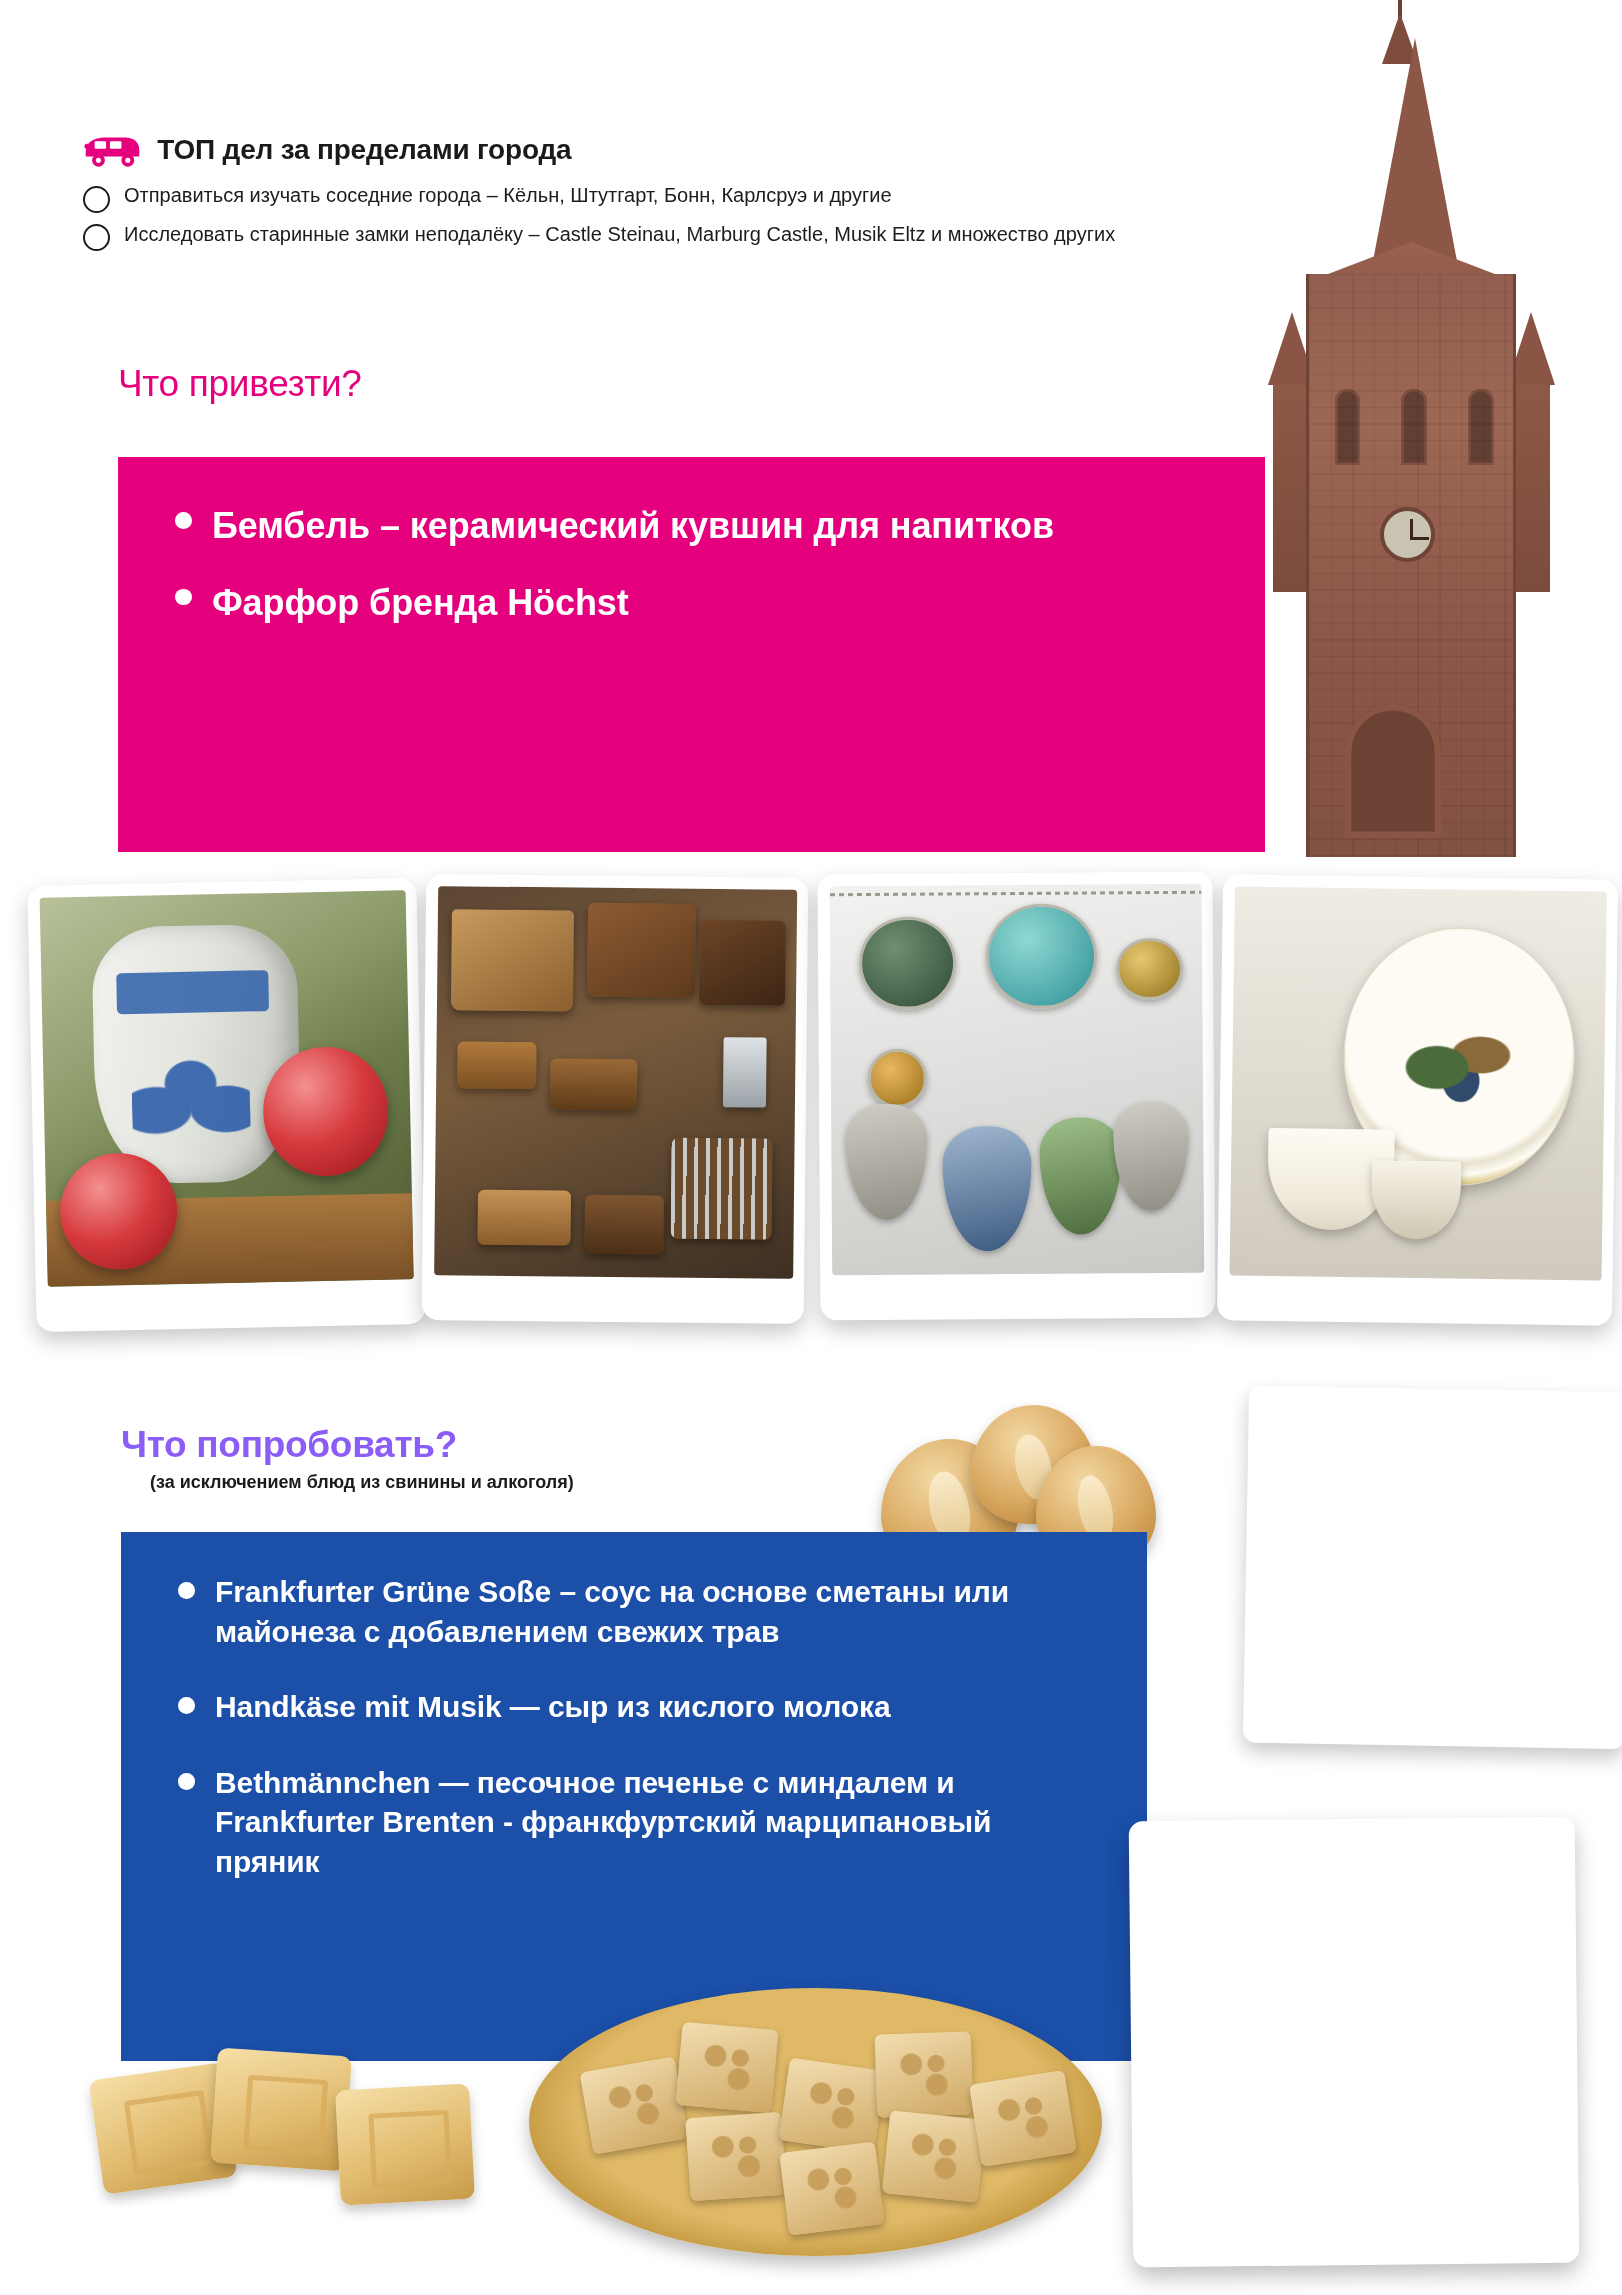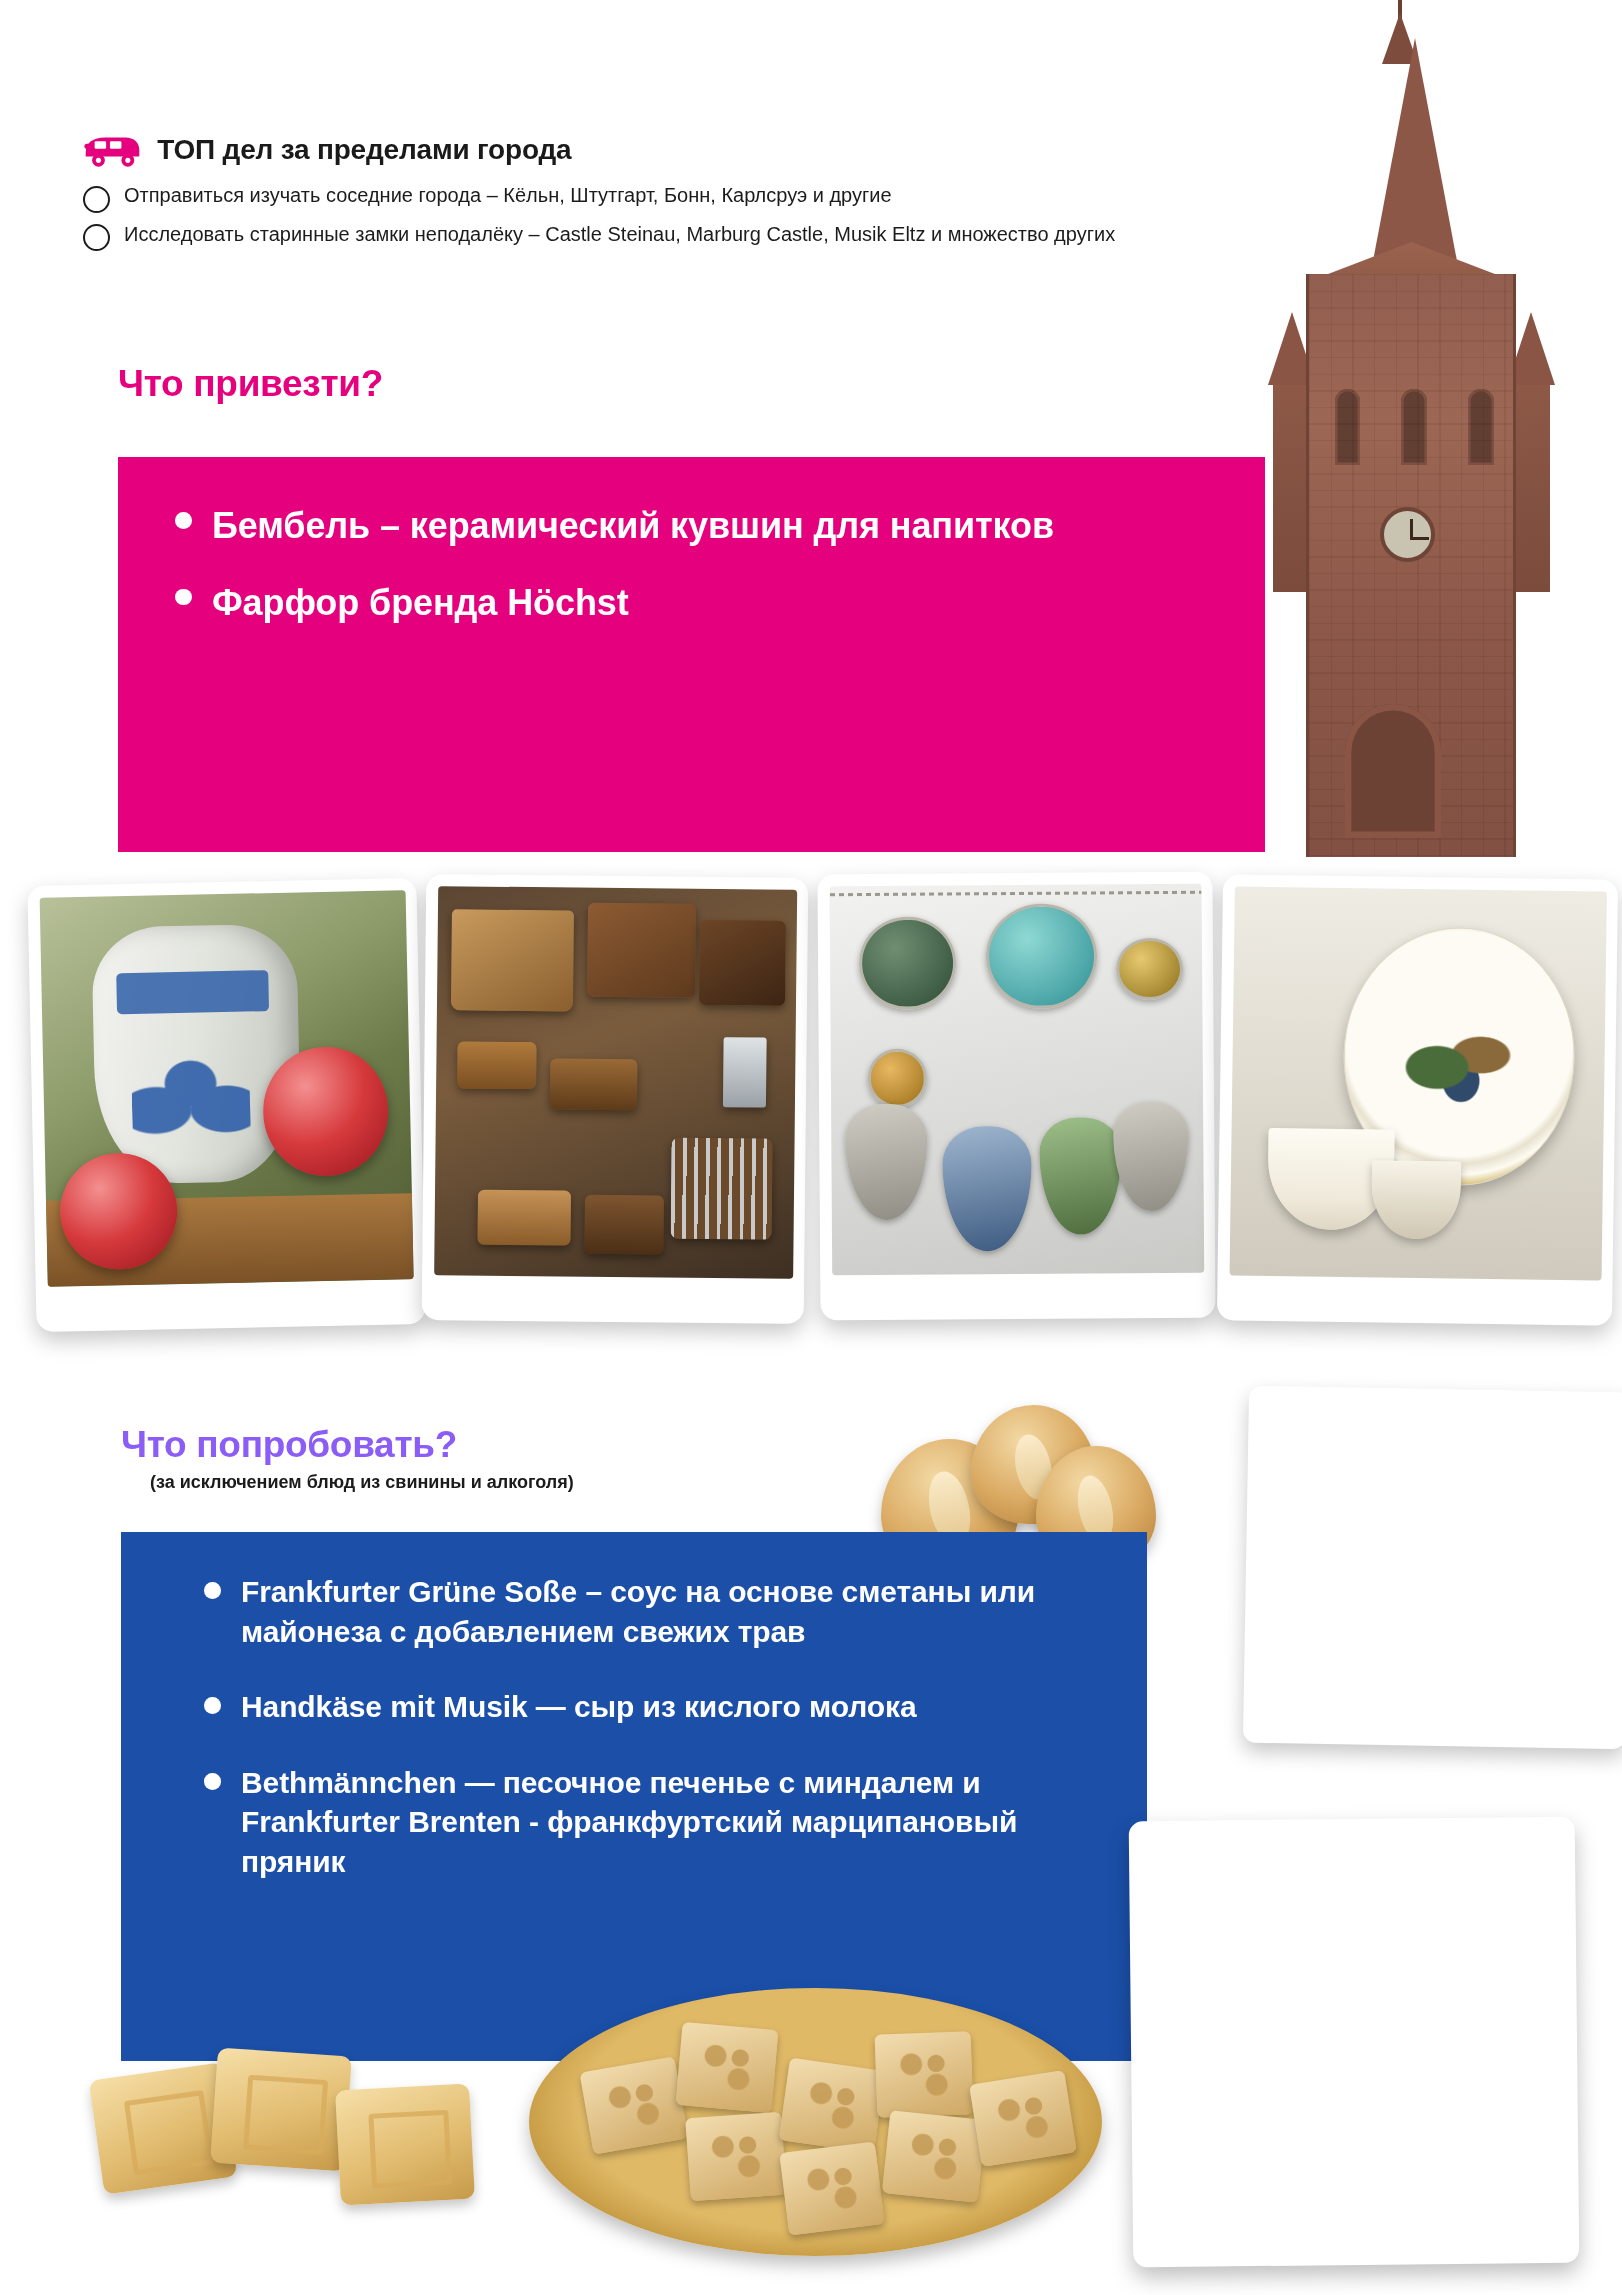--- a/index.html
+++ b/index.html
@@ -111,21 +111,21 @@
   .bullet-row { display:flex; align-items:flex-start; gap:14px; margin-bottom:9px; }
   .ring {
     flex:0 0 auto; width:27px; height:27px; border:2.5px solid #1c1c1c; border-radius:50%;
     margin-top:2.5px;
   }
   .bullet-text { font-size:20px; color:#1c1c1c; line-height:1.28; font-weight:400; }
 
   
   .h-pink {
     position:absolute; left:118px; top:363px;
-    font-size:37px; font-weight:bold; color:#e6007e; letter-spacing:-0.3px;text-align:right;
+    font-size:37px; font-weight:normal; color:#e6007e; letter-spacing:-0.3px;text-align:right;
   }
   .pink-box {
     position:absolute; left:118px; top:457px;
     width:1147px; height:395px;
     background:#e5007d;
   }
   .pink-list { padding:45px 51px 0 57px; }
   .li {
     display:flex; align-items:flex-start; gap:20.4px; margin-bottom:29px;
   }
@@ -242,21 +242,21 @@
   }
   .h-blue-sub {
     position:absolute; left:122px; top:1472px;
     font-size:18px; font-weight:bold; color:#1b1b1b;margin-left:28px;
   }
   .blue-box {
     position:absolute; left:121px; top:1532px;
     width:1026px; height:529px;
     background:#1b4fa8;
   }
-  .blue-list { padding:40px 45px 0 83px; }
+  .blue-list { padding:40px 45px 0 57px; }
   .li-blue { display:flex; align-items:flex-start; gap:20.4px; margin-bottom:36px; }
   .li-blue .li-text { font-size:30px; }
 
   
   
   .rolls { position:absolute; left:863px; top:1398px; width:299px; height:185px; }
   .roll {
     position:absolute; border-radius:50% 50% 46% 46%/ 58% 58% 42% 42%;
     background:radial-gradient(circle at 40% 30%, #f3d9a4 0%, #d9a860 55%, #b07c34 100%);
     box-shadow:0 6.4px 12.7px rgba(0,0,0,.25);

